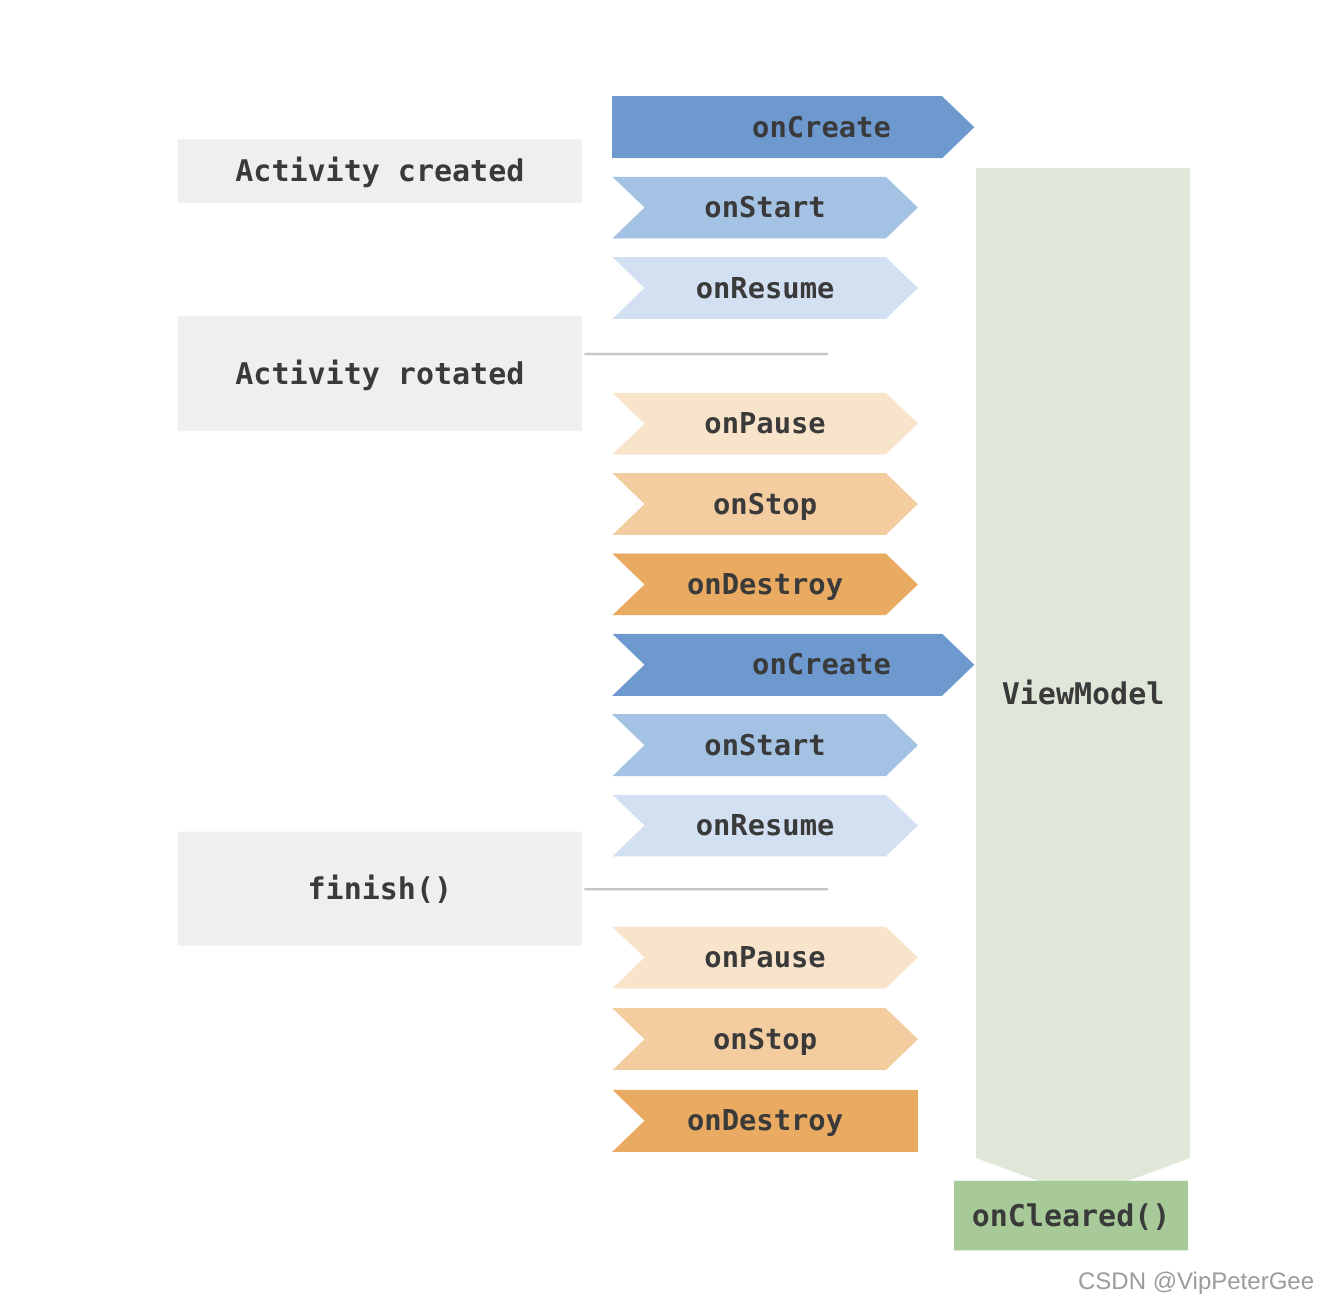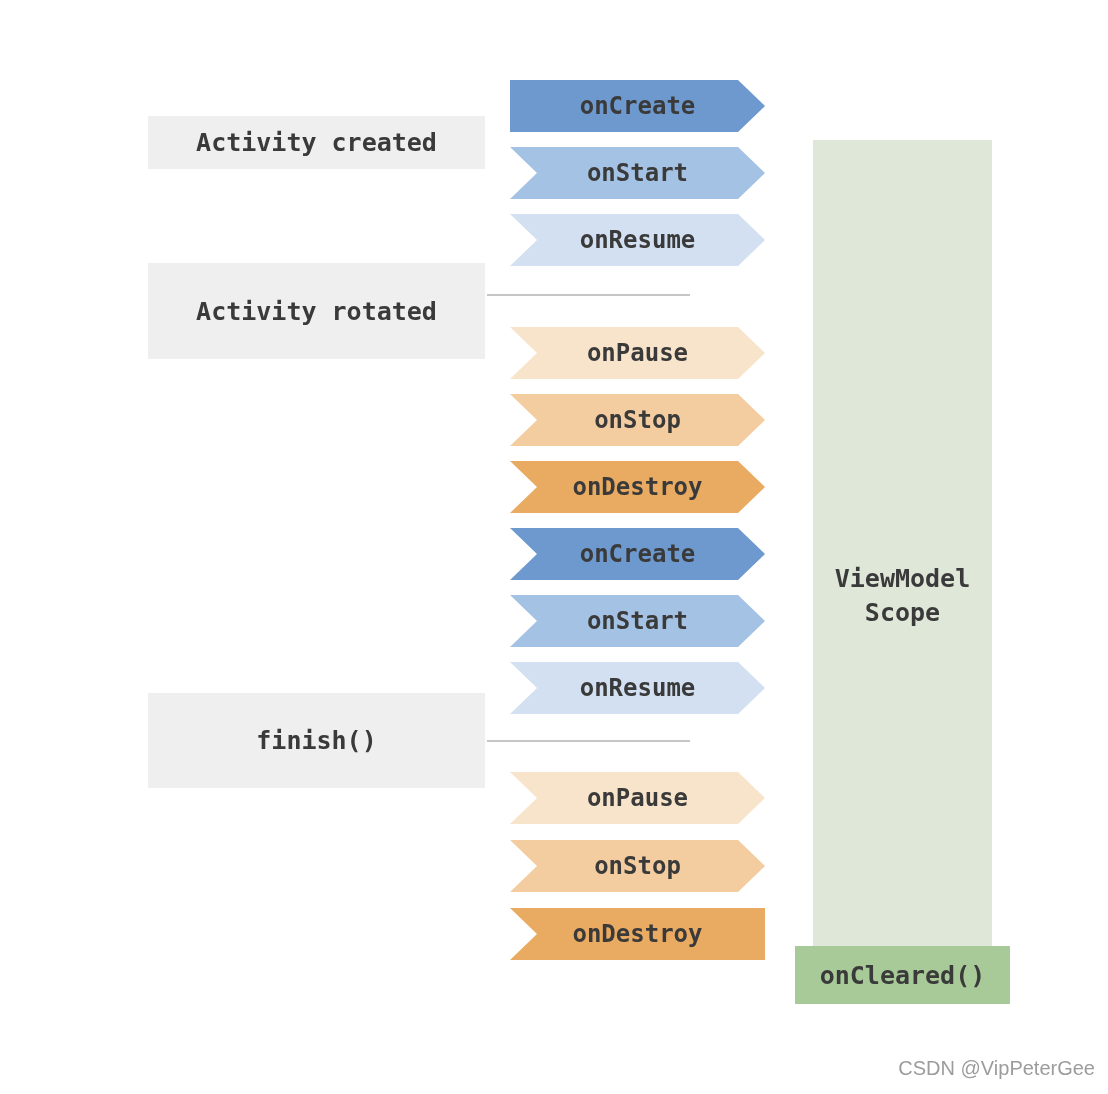--- a/index.html
+++ b/index.html
@@ -51,21 +51,21 @@
     color: var(--text-dark, #3a3a3a);
     clip-path: polygon(0 0, calc(100% - 27px) 0, 100% 50%, calc(100% - 27px) 100%, 0 100%, 27px 50%);
   }
   .arrow.flat-left {
     clip-path: polygon(0 0, calc(100% - 27px) 0, 100% 50%, calc(100% - 27px) 100%, 0 100%);
   }
   .arrow.flat-right {
     clip-path: polygon(0 0, 100% 0, 100% 100%, 0 100%, 27px 50%);
   }
 
-  .c-blue-dark    { background: var(--blue-dark,    #6d99ce); }
+  .c-blue-dark    { background: var(--blue-dark,    #6d99ce); padding-left: 47px; }
   .c-blue-mid     { background: var(--blue-mid,     #a4c2e3); }
   .c-blue-light   { background: var(--blue-light,   #d2e0f1); }
   .c-orange-light { background: var(--orange-light, #f8e4ca); }
   .c-orange-mid   { background: var(--orange-mid,   #f3cd9f); }
   .c-orange-dark  { background: var(--orange-dark,  #e9aa61); }
 
   
   .vm-scope {
     position: absolute;
     left: 813px;
@@ -84,22 +84,22 @@
     text-align: center;
     font-size: 25px;
     font-weight: 600;
     line-height: 34px;
     color: var(--text-dark, #3a3a3a);
   }
 
   .oncleared {
     position: absolute;
     left: 795px;
-    top: 946px;
-    width: 215px;
+    top: 984px;
+    width: 195px;
     height: 58px;
     background: var(--green-mid, #a8ca98);
     display: flex;
     align-items: center;
     justify-content: center;
     font-size: 25px;
     font-weight: 600;
     color: var(--text-dark, #3a3a3a);
   }
 
@@ -133,21 +133,20 @@
   <div class="arrow c-blue-dark" style="top:528px;">onCreate</div>
   <div class="arrow c-blue-mid" style="top:595px;">onStart</div>
   <div class="arrow c-blue-light" style="top:662px;">onResume</div>
   <div class="arrow c-orange-light" style="top:772px;">onPause</div>
   <div class="arrow c-orange-mid" style="top:840px;">onStop</div>
   <div class="arrow flat-right c-orange-dark" style="top:908px;">onDestroy</div>
 
   <div class="vm-scope">
     <div class="vm-scope-text">
       <div>ViewModel</div>
-      <div>Scope</div>
     </div>
   </div>
 
   <div class="oncleared">onCleared()</div>
 
   <div class="watermark">CSDN @VipPeterGee</div>
 
 </div>
 
 </body></html>

